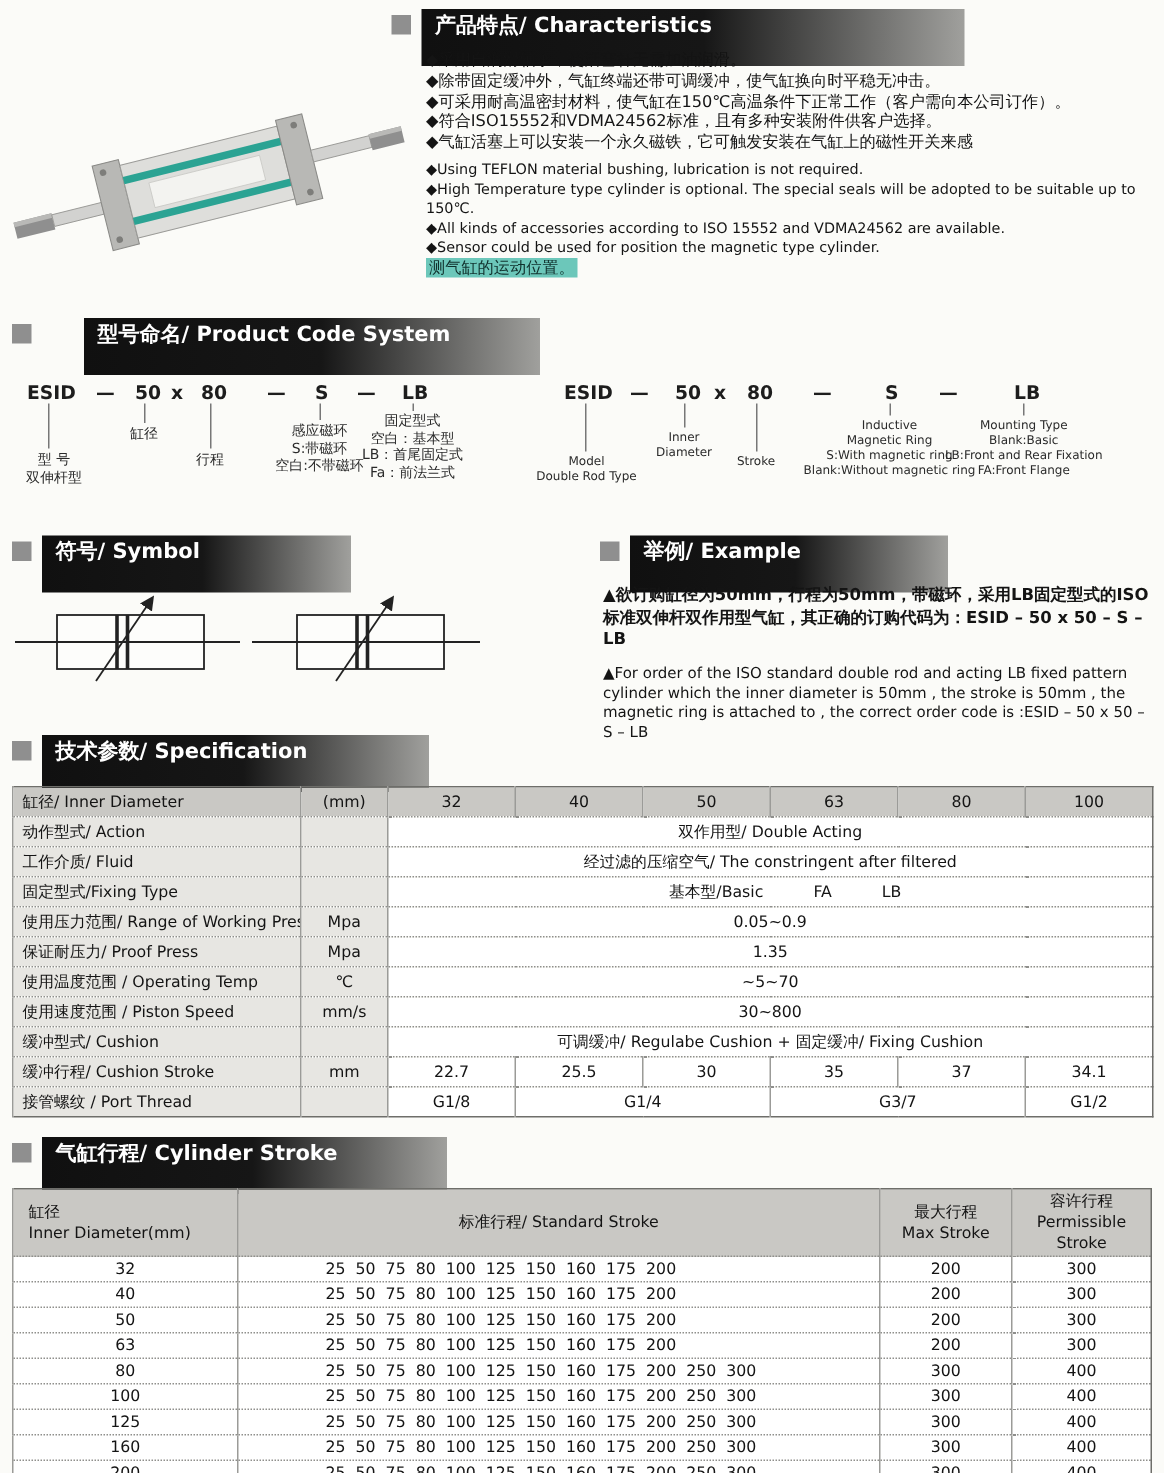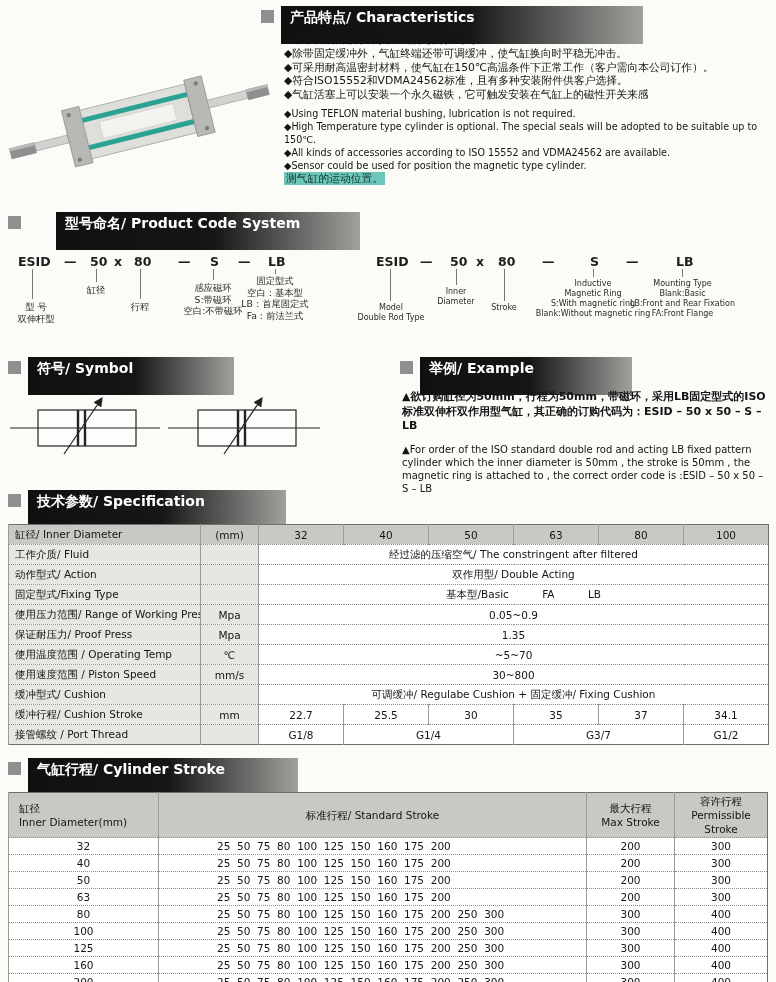--- a/index.html
+++ b/index.html
@@ -78,21 +78,21 @@
       </g>
     </svg>
   </div>
 
   <div class="sec-header" style="left:261px;top:6px;width:382px;">
     <span class="sq"></span>
     <span class="band">产品特点/ Characteristics</span>
   </div>
 
   <div class="char-block">
-    <div class="bullet cn">◆采用自润滑轴承，其正确的订购代码为。</div>
+    <div class="bullet cn">◆采用自润滑轴承，使活塞杆无需加油润滑。</div>
     <div class="bullet cn">◆除带固定缓冲外，气缸终端还带可调缓冲，使气缸换向时平稳无冲击。</div>
     <div class="bullet cn">◆可采用耐高温密封材料，使气缸在150℃高温条件下正常工作（客户需向本公司订作）。</div>
     <div class="bullet cn">◆符合ISO15552和VDMA24562标准，且有多种安装附件供客户选择。</div>
     <div class="bullet cn">◆气缸活塞上可以安装一个永久磁铁，它可触发安装在气缸上的磁性开关来感</div>
     <div class="en-group">
       <div class="bullet en">◆Using TEFLON material bushing, lubrication is not required.</div>
       <div class="bullet en">◆High Temperature type cylinder is optional. The special seals will be adopted to be suitable up to 150℃.</div>
       <div class="bullet en">◆All kinds of accessories according to ISO 15552 and VDMA24562 are available.</div>
       <div class="bullet en">◆Sensor could be used for position the magnetic type cylinder.</div>
     </div>
@@ -224,28 +224,28 @@
       <td class="lbl">缸径/ Inner Diameter</td>
       <td class="unit">(mm)</td>
       <td>32</td>
       <td>40</td>
       <td>50</td>
       <td>63</td>
       <td>80</td>
       <td>100</td>
     </tr>
     <tr>
+      <td class="lbl">动作型式/ Action</td>
+      <td class="unit"></td>
+      <td colspan="6">双作用型/ Double Acting</td>
+    </tr>
+    <tr>
       <td class="lbl">工作介质/ Fluid</td>
       <td class="unit"></td>
       <td colspan="6">经过滤的压缩空气/ The constringent after filtered</td>
-    </tr>
-    <tr>
-      <td class="lbl">动作型式/ Action</td>
-      <td class="unit"></td>
-      <td colspan="6">双作用型/ Double Acting</td>
     </tr>
     <tr>
       <td class="lbl">固定型式/Fixing Type</td>
       <td class="unit"></td>
       <td colspan="6" class="pre">基本型/Basic          FA          LB</td>
     </tr>
     <tr>
       <td class="lbl">使用压力范围/ Range of Working Pressure</td>
       <td class="unit">Mpa</td>
       <td colspan="6">0.05~0.9</td>

